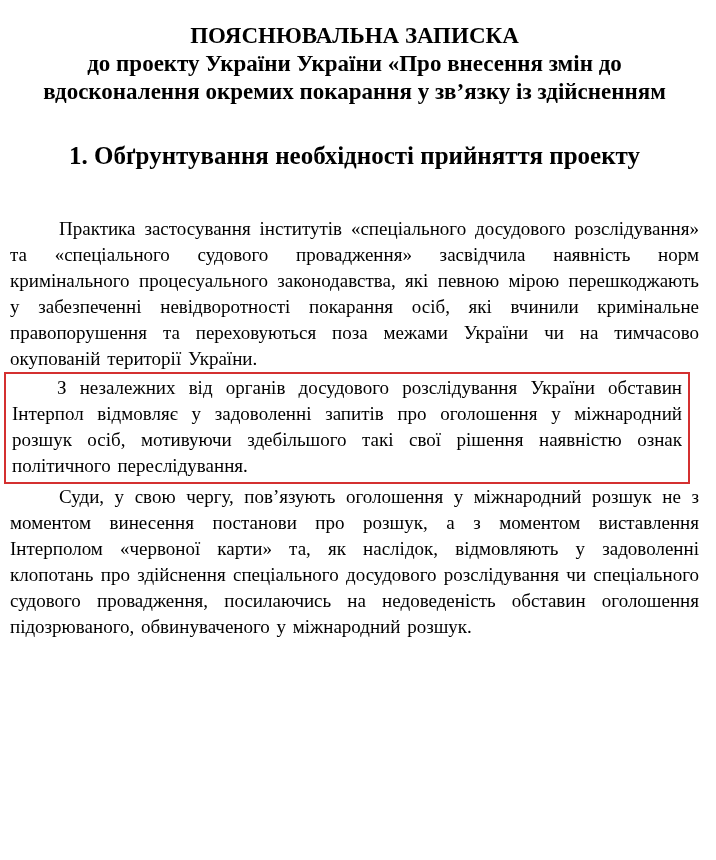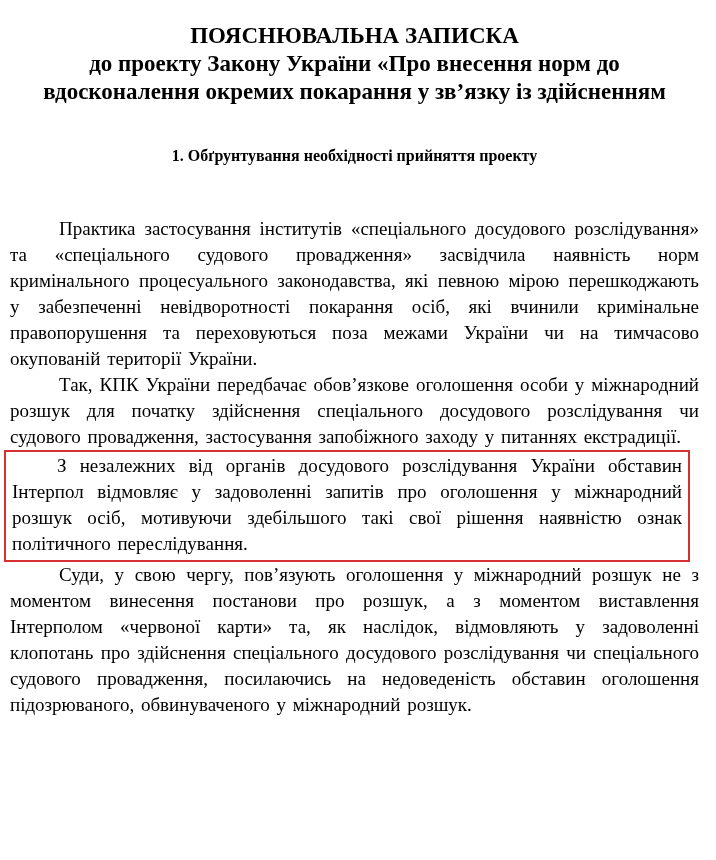--- a/index.html
+++ b/index.html
@@ -25,21 +25,21 @@
     font-size: 23px;
     font-weight: bold;
     line-height: 28px;
     text-align: center;
   }
   .doc-title .title-line {
     display: block;
   }
   .section-heading {
     margin: 36px 0 0 0;
-    font-size: 16px;
+    font-size: 25px;
     font-weight: bold;
     line-height: 28px;
     text-align: center;
   }
   p.body-para {
     margin: 0;
     font-size: 19px;
     line-height: 26px;
     text-align: justify;
     text-indent: 49px;
@@ -57,29 +57,28 @@
     text-indent: 45px;
   }
 </style>
 </head>
 <body style="color: rgb(0, 0, 0); background: rgb(255, 255, 255);">
 
 <div class="page">
 
   <h1 class="doc-title">
     <span class="title-line">ПОЯСНЮВАЛЬНА ЗАПИСКА</span>
-    <span class="title-line">до проекту Закону України «Про внесення норм до</span>
+    <span class="title-line">до проекту України України «Про внесення змін до</span>
     <span class="title-line">вдосконалення окремих покарання у зв’язку із здійсненням</span>
   </h1>
 
   <h2 class="section-heading">1. Обґрунтування необхідності прийняття проекту</h2>
 
   <p class="body-para first-para">Практика застосування інститутів «спеціального досудового розслідування» та «спеціального судового провадження» засвідчила наявність норм кримінального процесуального законодавства, які певною мірою перешкоджають у забезпеченні невідворотності покарання осіб, які вчинили кримінальне правопорушення та переховуються поза межами України чи на тимчасово окупованій території України.</p>
 
-  <p class="body-para">Так, КПК України передбачає обов’язкове оголошення особи у міжнародний розшук для початку здійснення спеціального досудового розслідування чи судового провадження, застосування запобіжного заходу у питаннях екстрадиції.</p>
 
   <div class="highlight-box" style="border-color: rgb(212, 48, 48);">
     <p class="body-para">З незалежних від органів досудового розслідування України обставин Інтерпол відмовляє у задоволенні запитів про оголошення у міжнародний розшук осіб, мотивуючи здебільшого такі свої рішення наявністю ознак політичного переслідування.</p>
   </div>
 
   <p class="body-para">Суди, у свою чергу, пов’язують оголошення у міжнародний розшук не з моментом винесення постанови про розшук, а з моментом виставлення Інтерполом «червоної карти» та, як наслідок, відмовляють у задоволенні клопотань про здійснення спеціального досудового розслідування чи спеціального судового провадження, посилаючись на недоведеність обставин оголошення підозрюваного, обвинуваченого у міжнародний розшук.</p>
 
 </div>
 
 </body></html>

